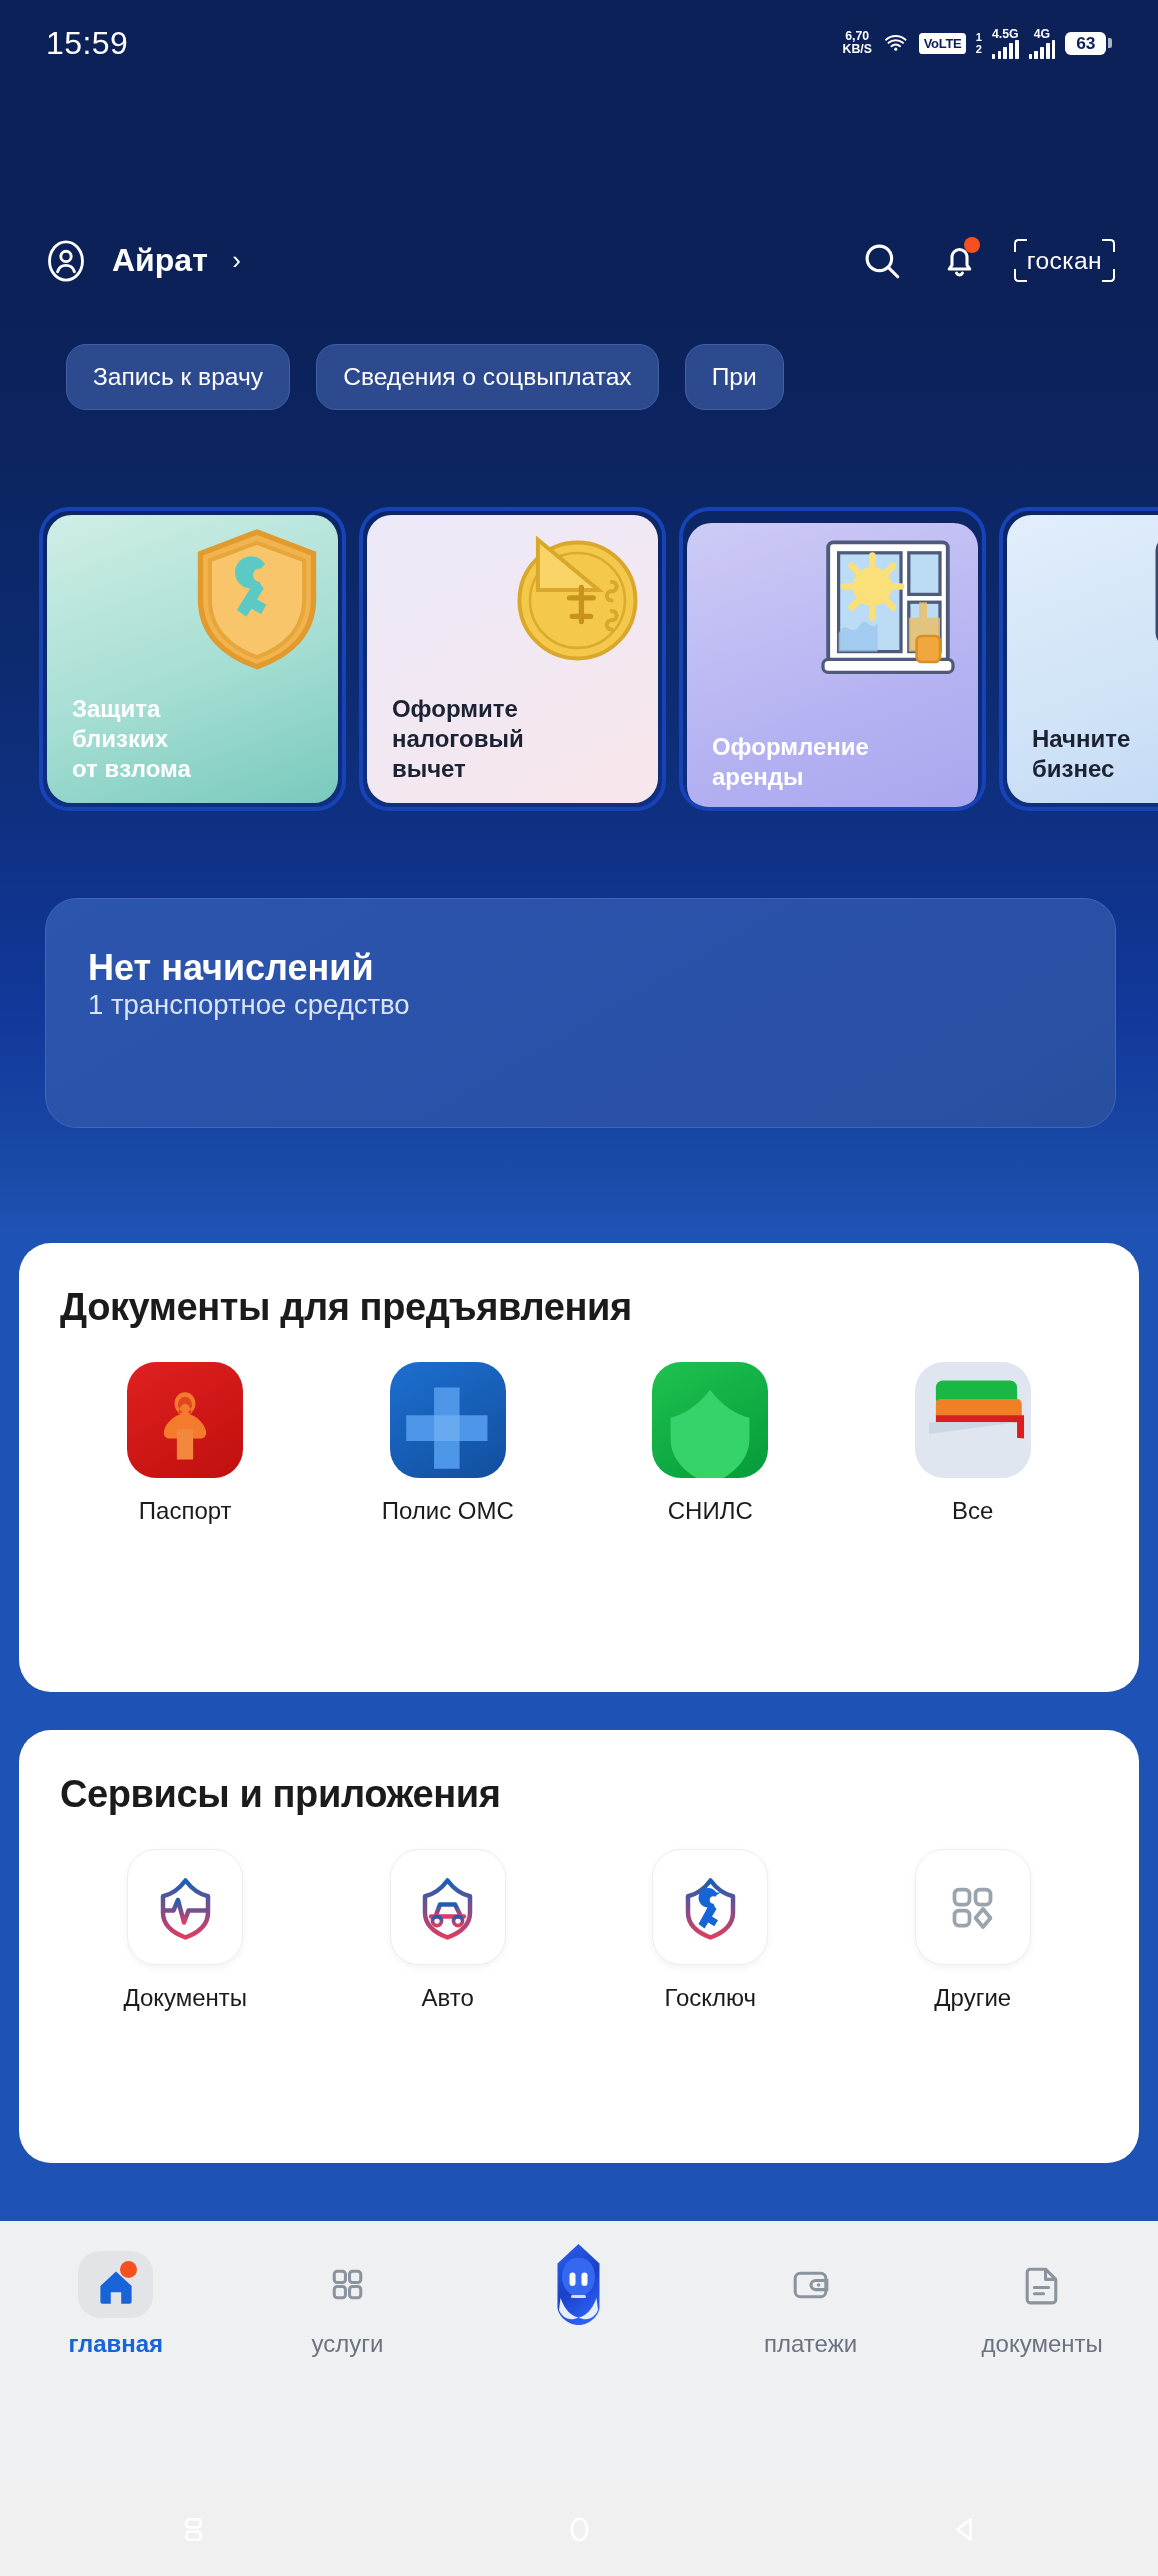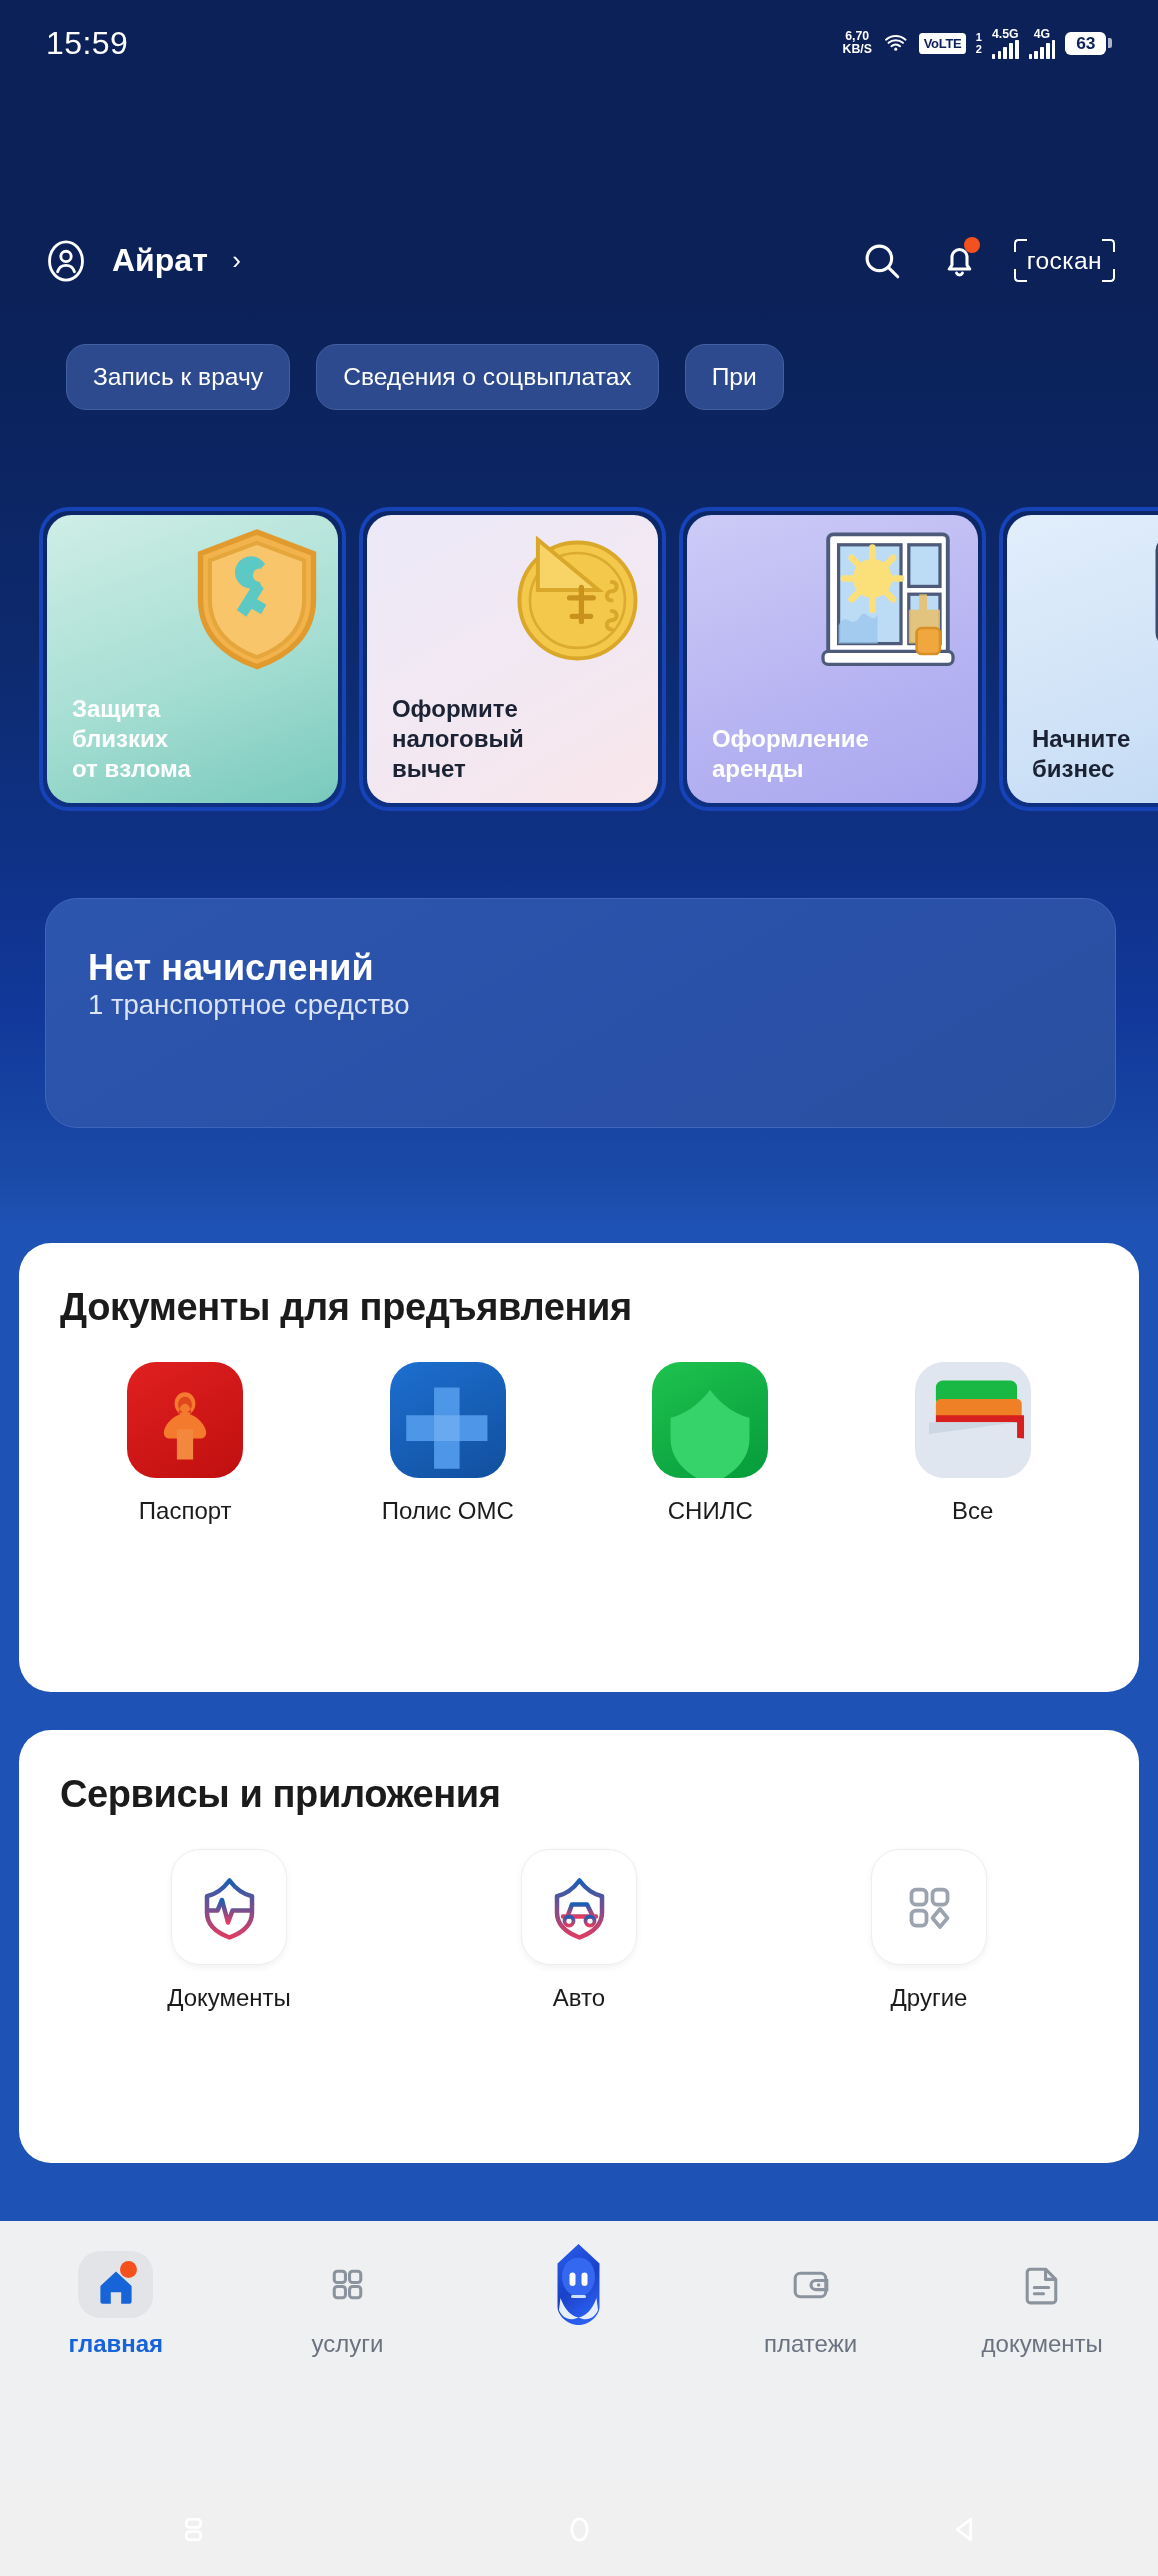--- a/index.html
+++ b/index.html
@@ -104,21 +104,21 @@
     width: 100%; height: 100%; border-radius: 24.6px; position: relative; overflow: hidden;
   }
   .promo .ptxt {
     position: absolute; left: 24.6px; bottom: 19px; font-size: 24px;
     font-weight: 700; line-height: 30px; white-space: pre-line;
   }
   .p1 .promo-inner { background: linear-gradient(160deg,#cfeee6 0%,#a6ded3 55%,#79c9bd 100%); }
   .p1 .ptxt { color: #ffffff; }
   .p2 .promo-inner { background: linear-gradient(150deg,#ece9f8 0%,#f2e8f2 55%,#f8e6ea 100%); }
   .p2 .ptxt { color: #1b2233; }
-  .p3 .promo-inner { background: linear-gradient(160deg,#cdcbf6 0%,#b6b3f2 60%,#a9a6ef 100%); }
+  .p3 .promo-inner { background: linear-gradient(160deg,#cdcbf6 0%,#b6b3f2 60%,#a9a6ef 100%); margin-top: 8px; }
   .p3 .ptxt { color: #ffffff; }
   .p4 .promo-inner { background: linear-gradient(160deg,#e2eefb 0%,#cfe2f7 60%,#c0d9f4 100%); }
   .p4 .ptxt { color: #1b2233; }
   .promo .art { position: absolute; top: 8.7px; right: 11.6px; }
 
   
   .paycard {
     position: absolute; top: 898px; left: 45px; width: 1071px; height: 230px;
     background: linear-gradient(150deg,#2c55ad 0%,#2a51a8 60%,#29509f 100%);
     border-radius: 32px; padding: 48px 42px;
@@ -454,20 +454,36 @@
               </defs>
             <path d="M50 14c9 12 21 19 30 21v22c0 18-14 27-30 33-16-6-30-15-30-33V35c9-2 21-9 30-21z" fill="none" stroke="url(#ga)" stroke-width="6" stroke-linejoin="round"></path>
             <path d="M28 62h44M34 62l6-16h20l8 16" fill="none" stroke="url(#ga)" stroke-width="6" stroke-linecap="round" stroke-linejoin="round"></path>
             <circle cx="36" cy="68" r="6" fill="none" stroke="url(#ga)" stroke-width="5"></circle>
             <circle cx="64" cy="68" r="6" fill="none" stroke="url(#ga)" stroke-width="5"></circle>
           </svg>
         </span>
         <span class="tlabel">Авто</span>
       </div>
 
+      <div class="tile">
+        <span class="glyph app-glyph">
+          <svg viewBox="0 0 100 100" width="75" height="75">
+            <defs>
+                <linearGradient id="gk" x1="0" y1="0" x2="0" y2="1">
+              <stop offset="0%" stop-color="#1a5fb4"></stop>
+                  <stop offset="100%" stop-color="#e03c62"></stop>
+                </linearGradient>
+              </defs>
+            <path d="M50 14c9 12 21 19 30 21v22c0 18-14 27-30 33-16-6-30-15-30-33V35c9-2 21-9 30-21z" fill="none" stroke="url(#gk)" stroke-width="6" stroke-linejoin="round"></path>
+            <path d="M58 30a13 13 0 10-12 20L34 72l8 6 5-8 8 5 5-8-8-5 6-10a13 13 0 0110-22z" fill="#1763d8"></path>
+            <circle cx="54" cy="40" r="5" fill="#fff"></circle>
+          </svg>
+        </span>
+        <span class="tlabel">Госключ</span>
+      </div>
 
       <div class="tile">
         <span class="glyph app-glyph">
           <svg viewBox="0 0 100 100" width="75" height="75">
             <rect x="26" y="26" width="20" height="20" rx="6" fill="none" stroke="#9aa3ae" stroke-width="5"></rect>
             <rect x="54" y="26" width="20" height="20" rx="6" fill="none" stroke="#9aa3ae" stroke-width="5"></rect>
             <rect x="26" y="54" width="20" height="20" rx="6" fill="none" stroke="#9aa3ae" stroke-width="5"></rect>
             <path d="M64 52l10 12-10 12-10-12z" fill="none" stroke="#9aa3ae" stroke-width="5" stroke-linejoin="round"></path>
           </svg>
         </span>

